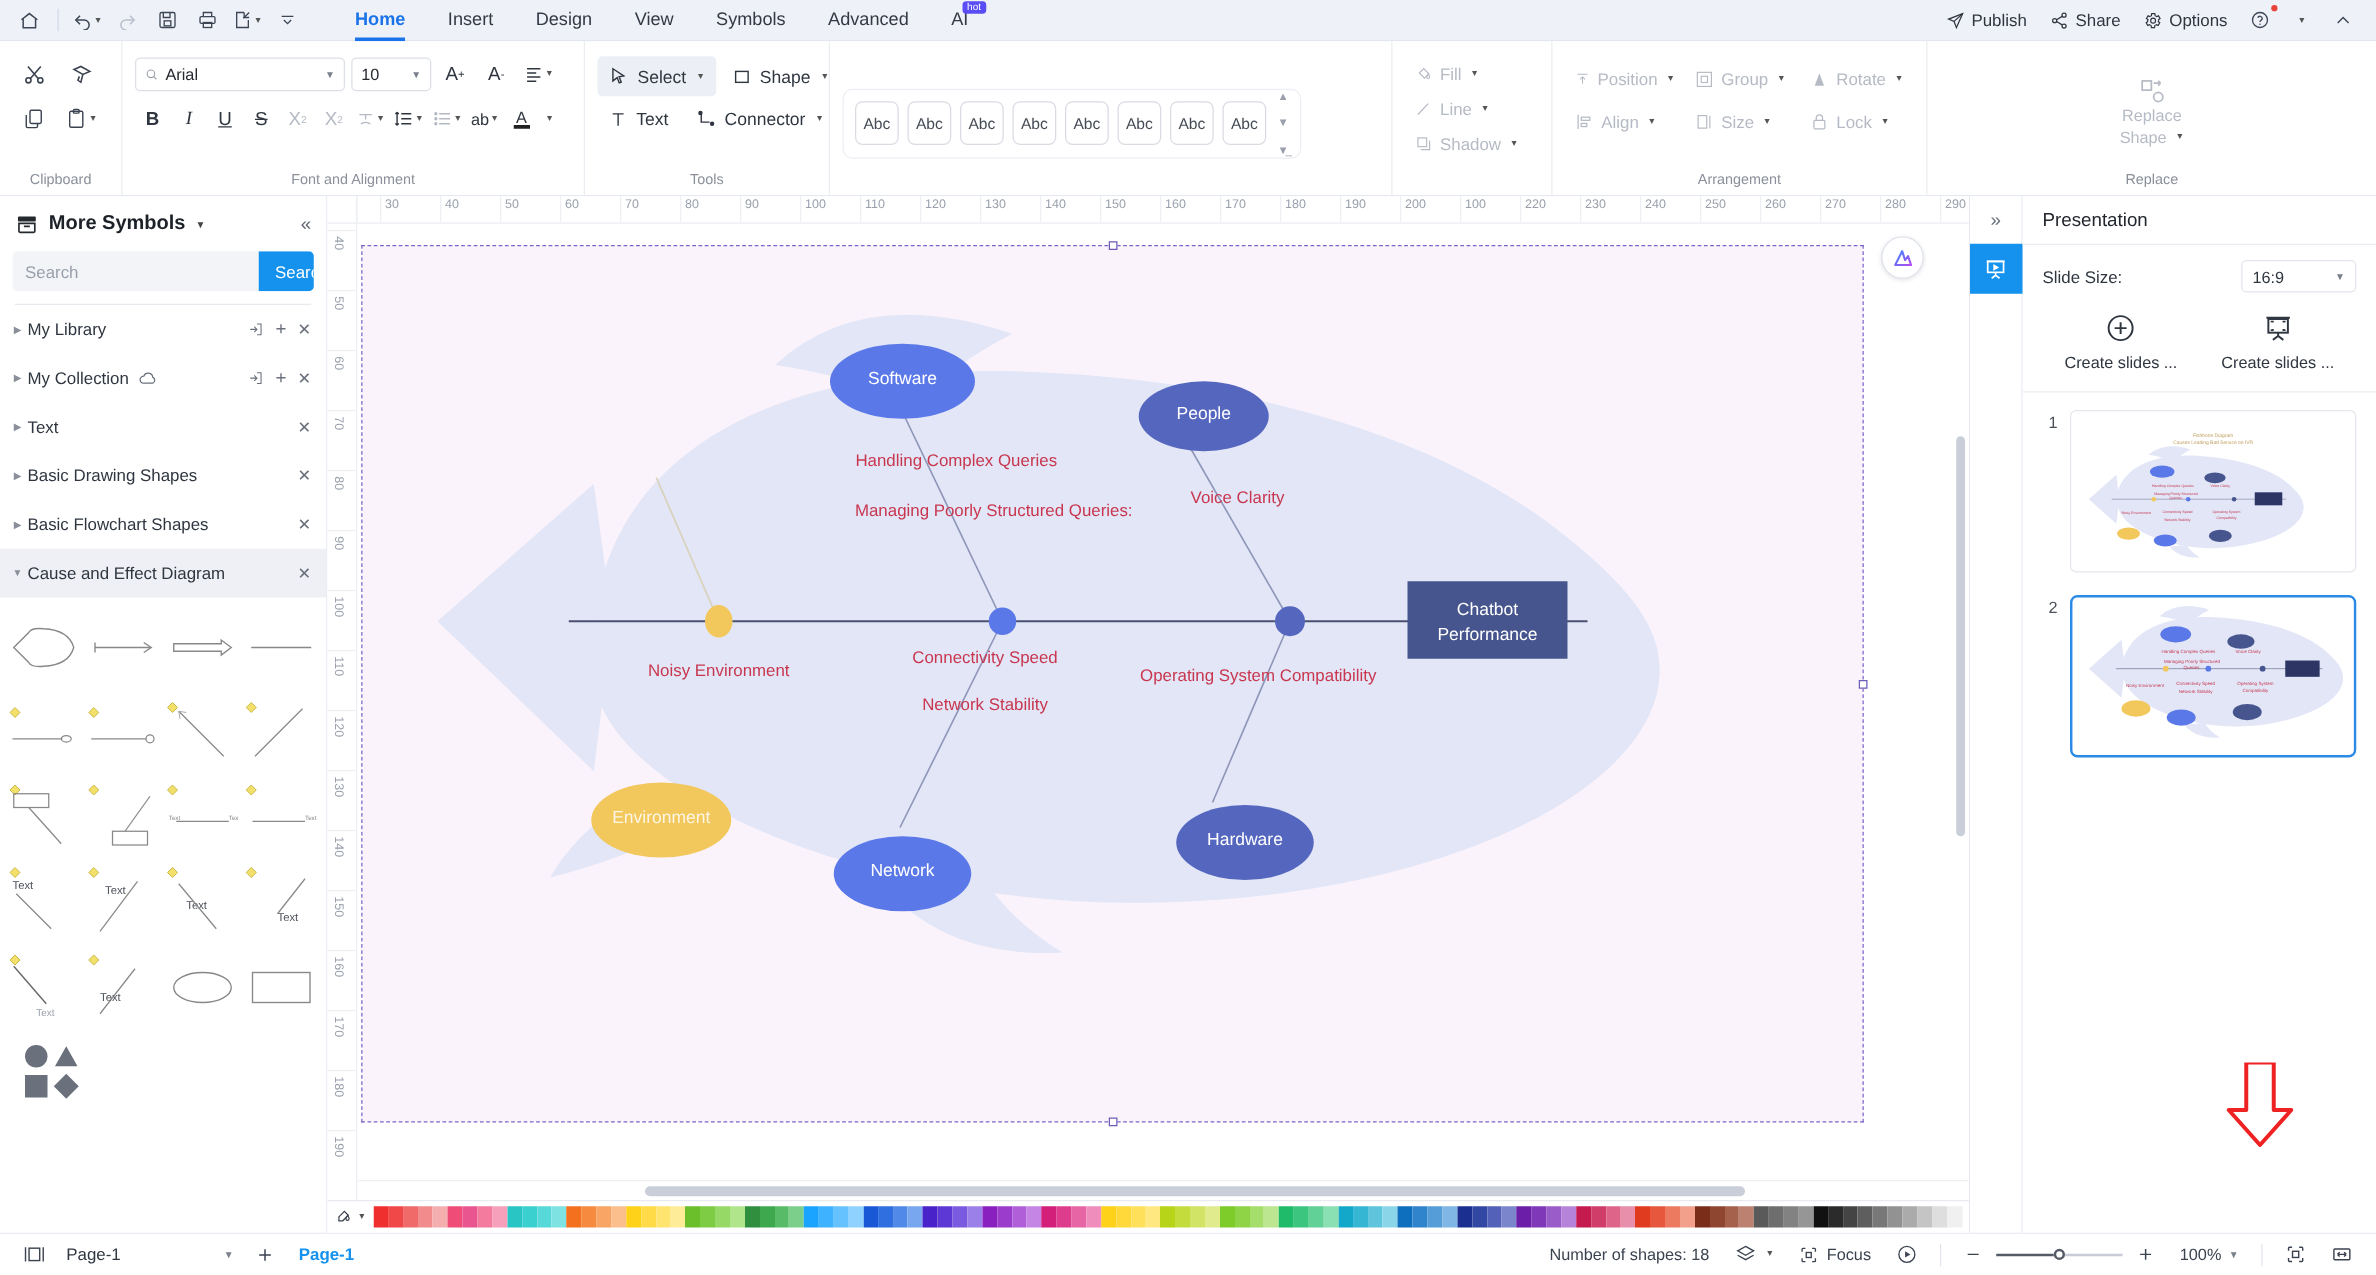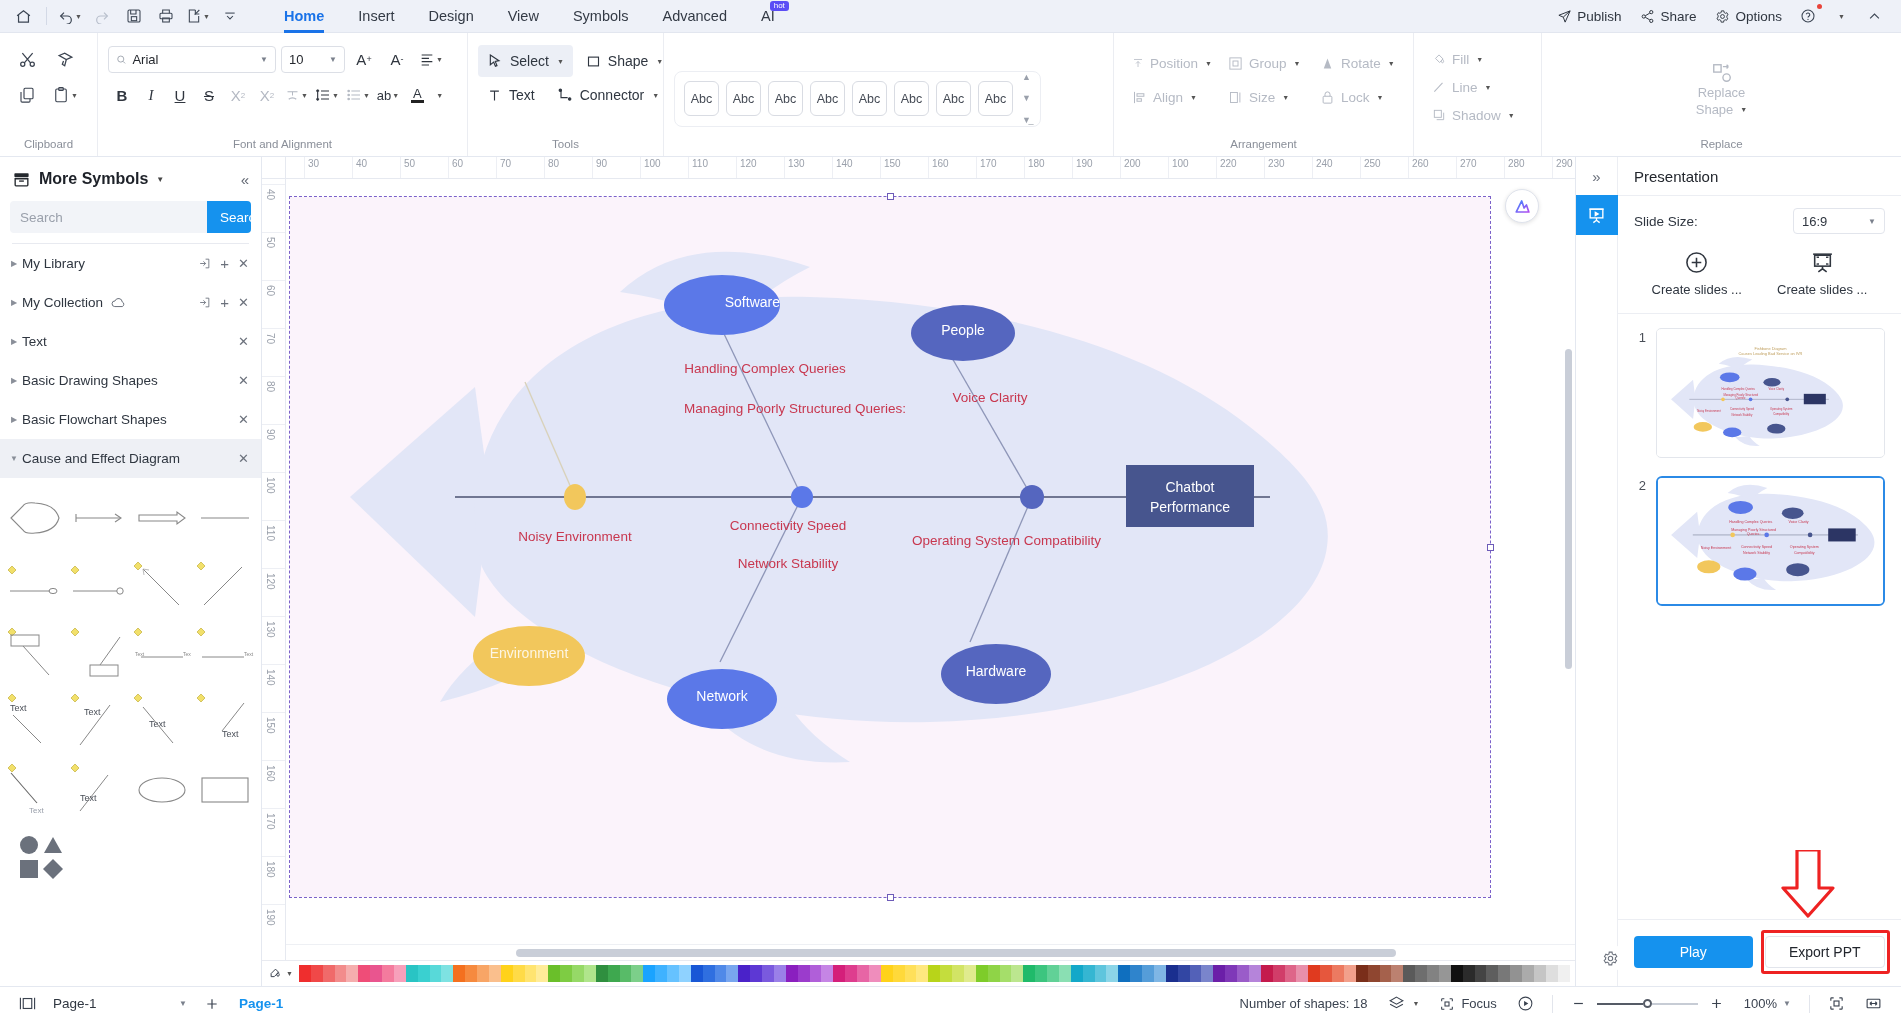--- a/index.html
+++ b/index.html
@@ -559,79 +559,20 @@
           <div class="abc">Abc</div>
           <div class="styles-scroll">
             <div class="ss-btn">▲</div>
             <div class="ss-btn">▼</div>
             <div class="ss-btn">▼̲</div>
           </div>
         </div>
       </div>
     </div>
 
-    <div class="rgroup" style="width:300px">
-      <div class="rgroup-body" style="flex-direction:column;gap:2px;padding-top:6px">
-        <div style="display:flex">
-          <div class="arr-item" style="width:96px">
-            <svg width="15" height="15" viewBox="0 0 24 24" fill="none" stroke="currentColor" stroke-width="1.6">
-                <path d="M4 4h16"></path>
-                <path d="M12 8v11"></path>
-                <path d="M8 12l4-4 4 4"></path>
-              </svg>
-            <span>Position</span>
-              <span class="tb-caret">▼</span>
-          </div>
-          <div class="arr-item" style="width:92px">
-            <svg width="15" height="15" viewBox="0 0 24 24" fill="none" stroke="currentColor" stroke-width="1.5">
-                <rect x="3" y="3" width="18" height="18"></rect>
-                <rect x="8" y="8" width="8" height="8"></rect>
-              </svg>
-            <span>Group</span>
-              <span class="tb-caret">▼</span>
-          </div>
-          <div class="arr-item" style="width:96px">
-            <svg width="15" height="15" viewBox="0 0 24 24" fill="currentColor">
-                <path d="M12 4L6 20h12z"></path>
-              </svg>
-            <span>Rotate</span>
-              <span class="tb-caret">▼</span>
-          </div>
-        </div>
-        <div style="display:flex">
-          <div class="arr-item" style="width:96px">
-            <svg width="15" height="15" viewBox="0 0 24 24" fill="none" stroke="currentColor" stroke-width="1.6">
-                <path d="M4 3v18"></path>
-                <rect x="8" y="6" width="11" height="4"></rect>
-                <rect x="8" y="14" width="7" height="4"></rect>
-              </svg>
-            <span>Align</span>
-              <span class="tb-caret">▼</span>
-          </div>
-          <div class="arr-item" style="width:92px">
-            <svg width="15" height="15" viewBox="0 0 24 24" fill="none" stroke="currentColor" stroke-width="1.5">
-                <rect x="4" y="4" width="11" height="16"></rect>
-                <path d="M19 4v16"></path>
-              </svg>
-            <span>Size</span>
-              <span class="tb-caret">▼</span>
-          </div>
-          <div class="arr-item" style="width:96px">
-            <svg width="15" height="15" viewBox="0 0 24 24" fill="none" stroke="currentColor" stroke-width="1.6">
-                <rect x="5" y="10" width="14" height="11" rx="1.5"></rect>
-                <path d="M8 10V7a4 4 0 018 0v3"></path>
-              </svg>
-            <span>Lock</span>
-              <span class="tb-caret">▼</span>
-          </div>
-        </div>
-      </div>
-      <div class="rgroup-label">Arrangement</div>
-    </div>
-
     <div class="rgroup" style="width:128px">
       <div class="rgroup-body" style="flex-direction:column;gap:4px;padding-top:6px">
         <div class="fl-item">
           <svg width="14" height="14" viewBox="0 0 24 24" fill="none" stroke="currentColor" stroke-width="1.6">
               <path d="M6 11l6-6 7 7-6 6z"></path>
               <path d="M20 16c0 1.5-1 2.5-2 2.5s-2-1-2-2.5 2-3.5 2-3.5 2 2 2 3.5z"></path>
             </svg>
           <span>Fill</span>
             <span class="tb-caret">▼</span>
         </div>
@@ -645,20 +586,79 @@
         <div class="fl-item">
           <svg width="14" height="14" viewBox="0 0 24 24" fill="none" stroke="currentColor" stroke-width="1.6">
               <rect x="4" y="4" width="12" height="12"></rect>
               <path d="M8 20h12V8"></path>
             </svg>
           <span>Shadow</span>
             <span class="tb-caret">▼</span>
         </div>
       </div>
       <div class="rgroup-label"></div>
+    </div>
+
+    <div class="rgroup" style="width:300px">
+      <div class="rgroup-body" style="flex-direction:column;gap:2px;padding-top:6px">
+        <div style="display:flex">
+          <div class="arr-item" style="width:96px">
+            <svg width="15" height="15" viewBox="0 0 24 24" fill="none" stroke="currentColor" stroke-width="1.6">
+                <path d="M4 4h16"></path>
+                <path d="M12 8v11"></path>
+                <path d="M8 12l4-4 4 4"></path>
+              </svg>
+            <span>Position</span>
+              <span class="tb-caret">▼</span>
+          </div>
+          <div class="arr-item" style="width:92px">
+            <svg width="15" height="15" viewBox="0 0 24 24" fill="none" stroke="currentColor" stroke-width="1.5">
+                <rect x="3" y="3" width="18" height="18"></rect>
+                <rect x="8" y="8" width="8" height="8"></rect>
+              </svg>
+            <span>Group</span>
+              <span class="tb-caret">▼</span>
+          </div>
+          <div class="arr-item" style="width:96px">
+            <svg width="15" height="15" viewBox="0 0 24 24" fill="currentColor">
+                <path d="M12 4L6 20h12z"></path>
+              </svg>
+            <span>Rotate</span>
+              <span class="tb-caret">▼</span>
+          </div>
+        </div>
+        <div style="display:flex">
+          <div class="arr-item" style="width:96px">
+            <svg width="15" height="15" viewBox="0 0 24 24" fill="none" stroke="currentColor" stroke-width="1.6">
+                <path d="M4 3v18"></path>
+                <rect x="8" y="6" width="11" height="4"></rect>
+                <rect x="8" y="14" width="7" height="4"></rect>
+              </svg>
+            <span>Align</span>
+              <span class="tb-caret">▼</span>
+          </div>
+          <div class="arr-item" style="width:92px">
+            <svg width="15" height="15" viewBox="0 0 24 24" fill="none" stroke="currentColor" stroke-width="1.5">
+                <rect x="4" y="4" width="11" height="16"></rect>
+                <path d="M19 4v16"></path>
+              </svg>
+            <span>Size</span>
+              <span class="tb-caret">▼</span>
+          </div>
+          <div class="arr-item" style="width:96px">
+            <svg width="15" height="15" viewBox="0 0 24 24" fill="none" stroke="currentColor" stroke-width="1.6">
+                <rect x="5" y="10" width="14" height="11" rx="1.5"></rect>
+                <path d="M8 10V7a4 4 0 018 0v3"></path>
+              </svg>
+            <span>Lock</span>
+              <span class="tb-caret">▼</span>
+          </div>
+        </div>
+      </div>
+      <div class="rgroup-label">Arrangement</div>
     </div>
 
     <div class="rgroup" style="flex:1">
       <div class="rgroup-body" style="align-items:center;justify-content:center;padding-top:0">
         <div class="replace-btn">
           <svg width="22" height="22" viewBox="0 0 24 24" fill="none" stroke="currentColor" stroke-width="1.5">
               <rect x="3" y="3" width="8" height="8"></rect>
               <circle cx="17" cy="17" r="4"></circle>
               <path d="M13 5h6M19 5l-2-2M19 5l-2 2"></path>
             </svg>
@@ -980,21 +980,21 @@
               <rect x="836" y="268" width="128" height="62" fill="#47558e"></rect>
 
               <ellipse cx="432" cy="108" rx="58" ry="30" fill="#5b78e8"></ellipse>
               <ellipse cx="673" cy="136" rx="52" ry="28" fill="#5566bf"></ellipse>
               <ellipse cx="239" cy="459" rx="56" ry="30" fill="#f2c75c"></ellipse>
               <ellipse cx="432" cy="502" rx="55" ry="30" fill="#5b78e8"></ellipse>
               <ellipse cx="706" cy="477" rx="55" ry="30" fill="#5566bf"></ellipse>
             </svg>
 
             <div style="position:absolute;left:0;top:0;width:1200px;height:700px;pointer-events:none">
-              <div style="position:absolute;left:374px;top:97px;width:116px;text-align:right;color:#fff;font-size:14px">Software</div>
+              <div style="position:absolute;left:374px;top:97px;width:116px;text-align:center;color:#fff;font-size:14px">Software</div>
               <div style="position:absolute;left:621px;top:125px;width:104px;text-align:center;color:#fff;font-size:14px">People</div>
               <div style="position:absolute;left:183px;top:448px;width:112px;text-align:center;color:#fdf6e4;font-size:14px">Environment</div>
               <div style="position:absolute;left:377px;top:491px;width:110px;text-align:center;color:#fff;font-size:14px">Network</div>
               <div style="position:absolute;left:651px;top:466px;width:110px;text-align:center;color:#fff;font-size:14px">Hardware</div>
               <div style="position:absolute;left:838px;top:280px;width:124px;text-align:center;color:#fff;font-size:14px;line-height:1.45">Chatbot Performance</div>
 
               <div style="position:absolute;left:345px;top:164px;width:260px;text-align:center;color:#c8374f;font-size:13.5px">Handling Complex Queries</div>
               <div style="position:absolute;left:380px;top:202px;width:250px;text-align:center;color:#c8374f;font-size:13.5px;line-height:1.45">Managing Poorly Structured Queries:</div>
               <div style="position:absolute;left:620px;top:193px;width:160px;text-align:center;color:#c8374f;font-size:13.5px">Voice Clarity</div>
               <div style="position:absolute;left:170px;top:332px;width:230px;text-align:center;color:#c8374f;font-size:13.5px">Noisy Environment</div>
@@ -1253,31 +1253,20 @@
                     <text x="128" y="97">Network Stability</text>
                     <text x="194" y="88">Operating System</text>
                     <text x="194" y="96">Compatibility</text>
                   </g>
                 </g>
               </svg>
             </div>
           </div>
         </div>
 
-        <div class="rp-footer">
-          <div class="gear-fab">
-            <svg width="17" height="17" viewBox="0 0 24 24" fill="none" stroke="currentColor" stroke-width="1.5">
-                <circle cx="12" cy="12" r="3.1"></circle>
-                <path d="M19 12a7 7 0 00-.1-1.2l2-1.5-2-3.4-2.3 1a7 7 0 00-2-1.2L14.2 3h-4l-.4 2.7a7 7 0 00-2 1.2l-2.3-1-2 3.4 2 1.5A7 7 0 005 12a7 7 0 00.1 1.2l-2 1.5 2 3.4 2.3-1a7 7 0 002 1.2l.4 2.7h4l.4-2.7a7 7 0 002-1.2l2.3 1 2-3.4-2-1.5A7 7 0 0019 12z"></path>
-              </svg>
-          </div>
-          <div class="play-btn">Play</div>
-          <div class="export-btn">Export PPT</div>
-          <div class="export-hl"></div>
-        </div>
         <svg class="red-arrow" width="74" height="70" viewBox="0 0 74 70">
           <path d="M26 0h22v38h14L37 66 12 38h14z" fill="none" stroke="#ee2222" stroke-width="3.2" stroke-linejoin="round"></path>
         </svg>
       </div>
     </div>
   </div>
 
   <div class="statusbar">
     <div class="sb-item">
       <svg width="17" height="15" viewBox="0 0 24 20" fill="none" stroke="currentColor" stroke-width="1.6">

